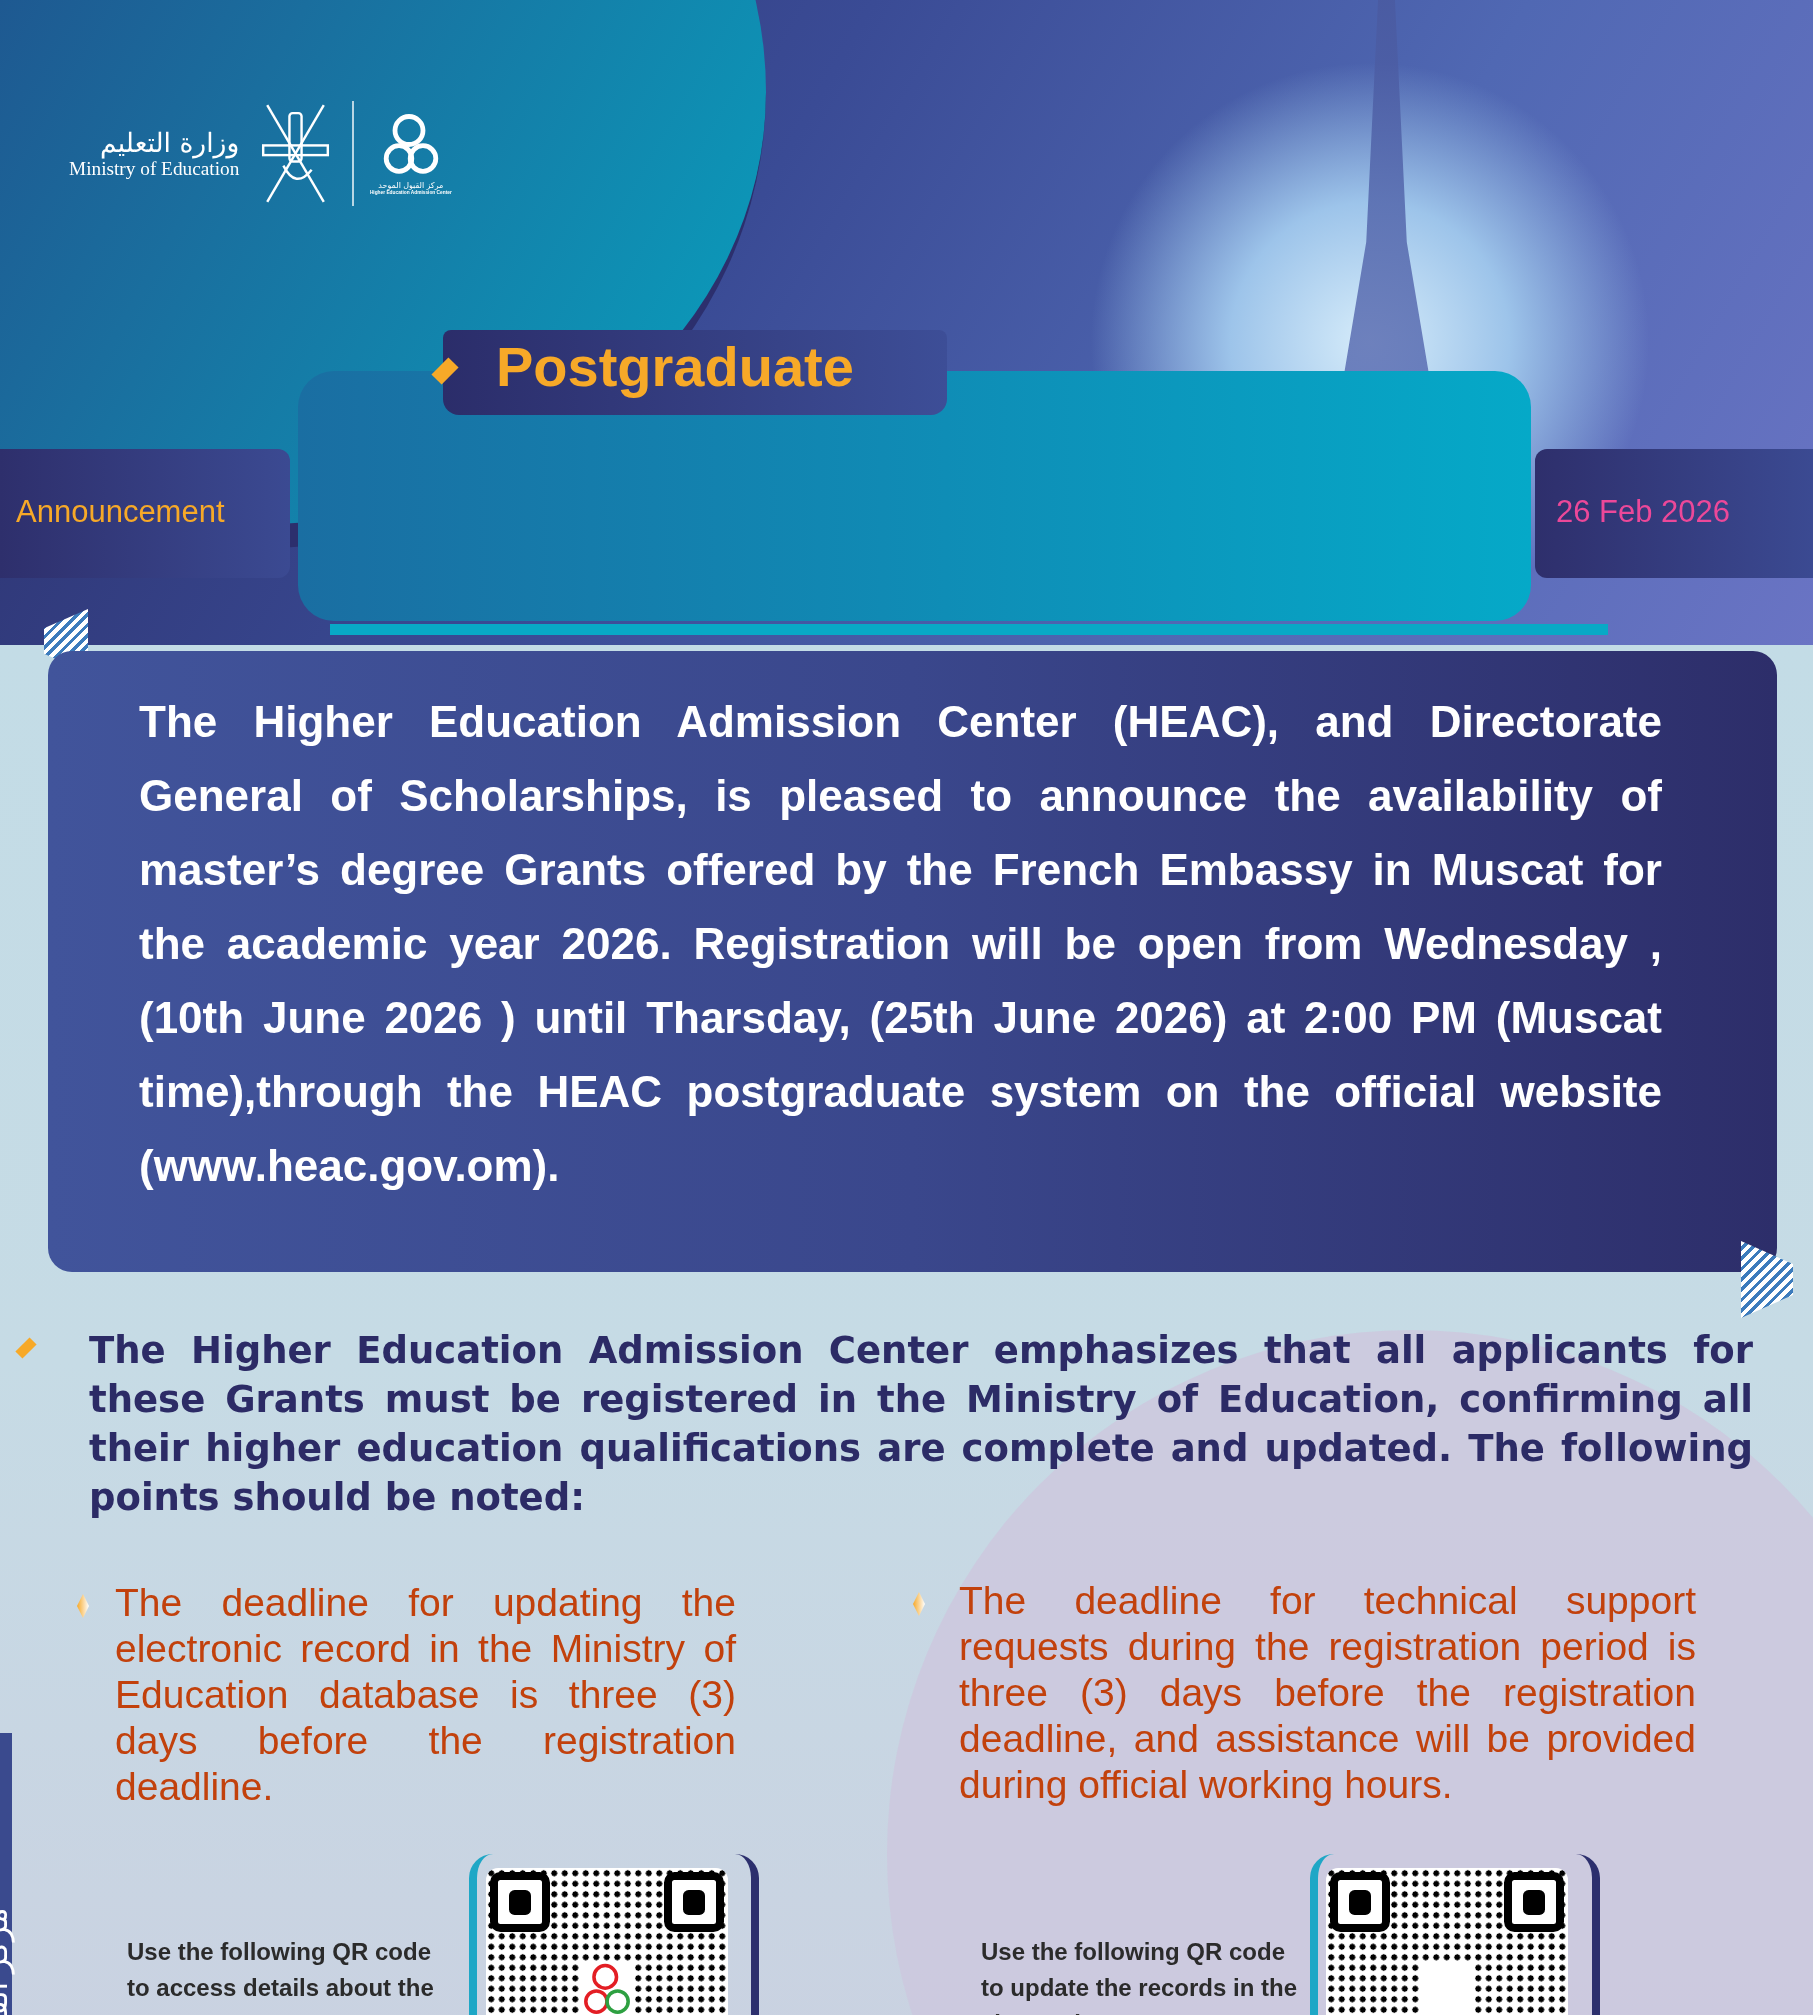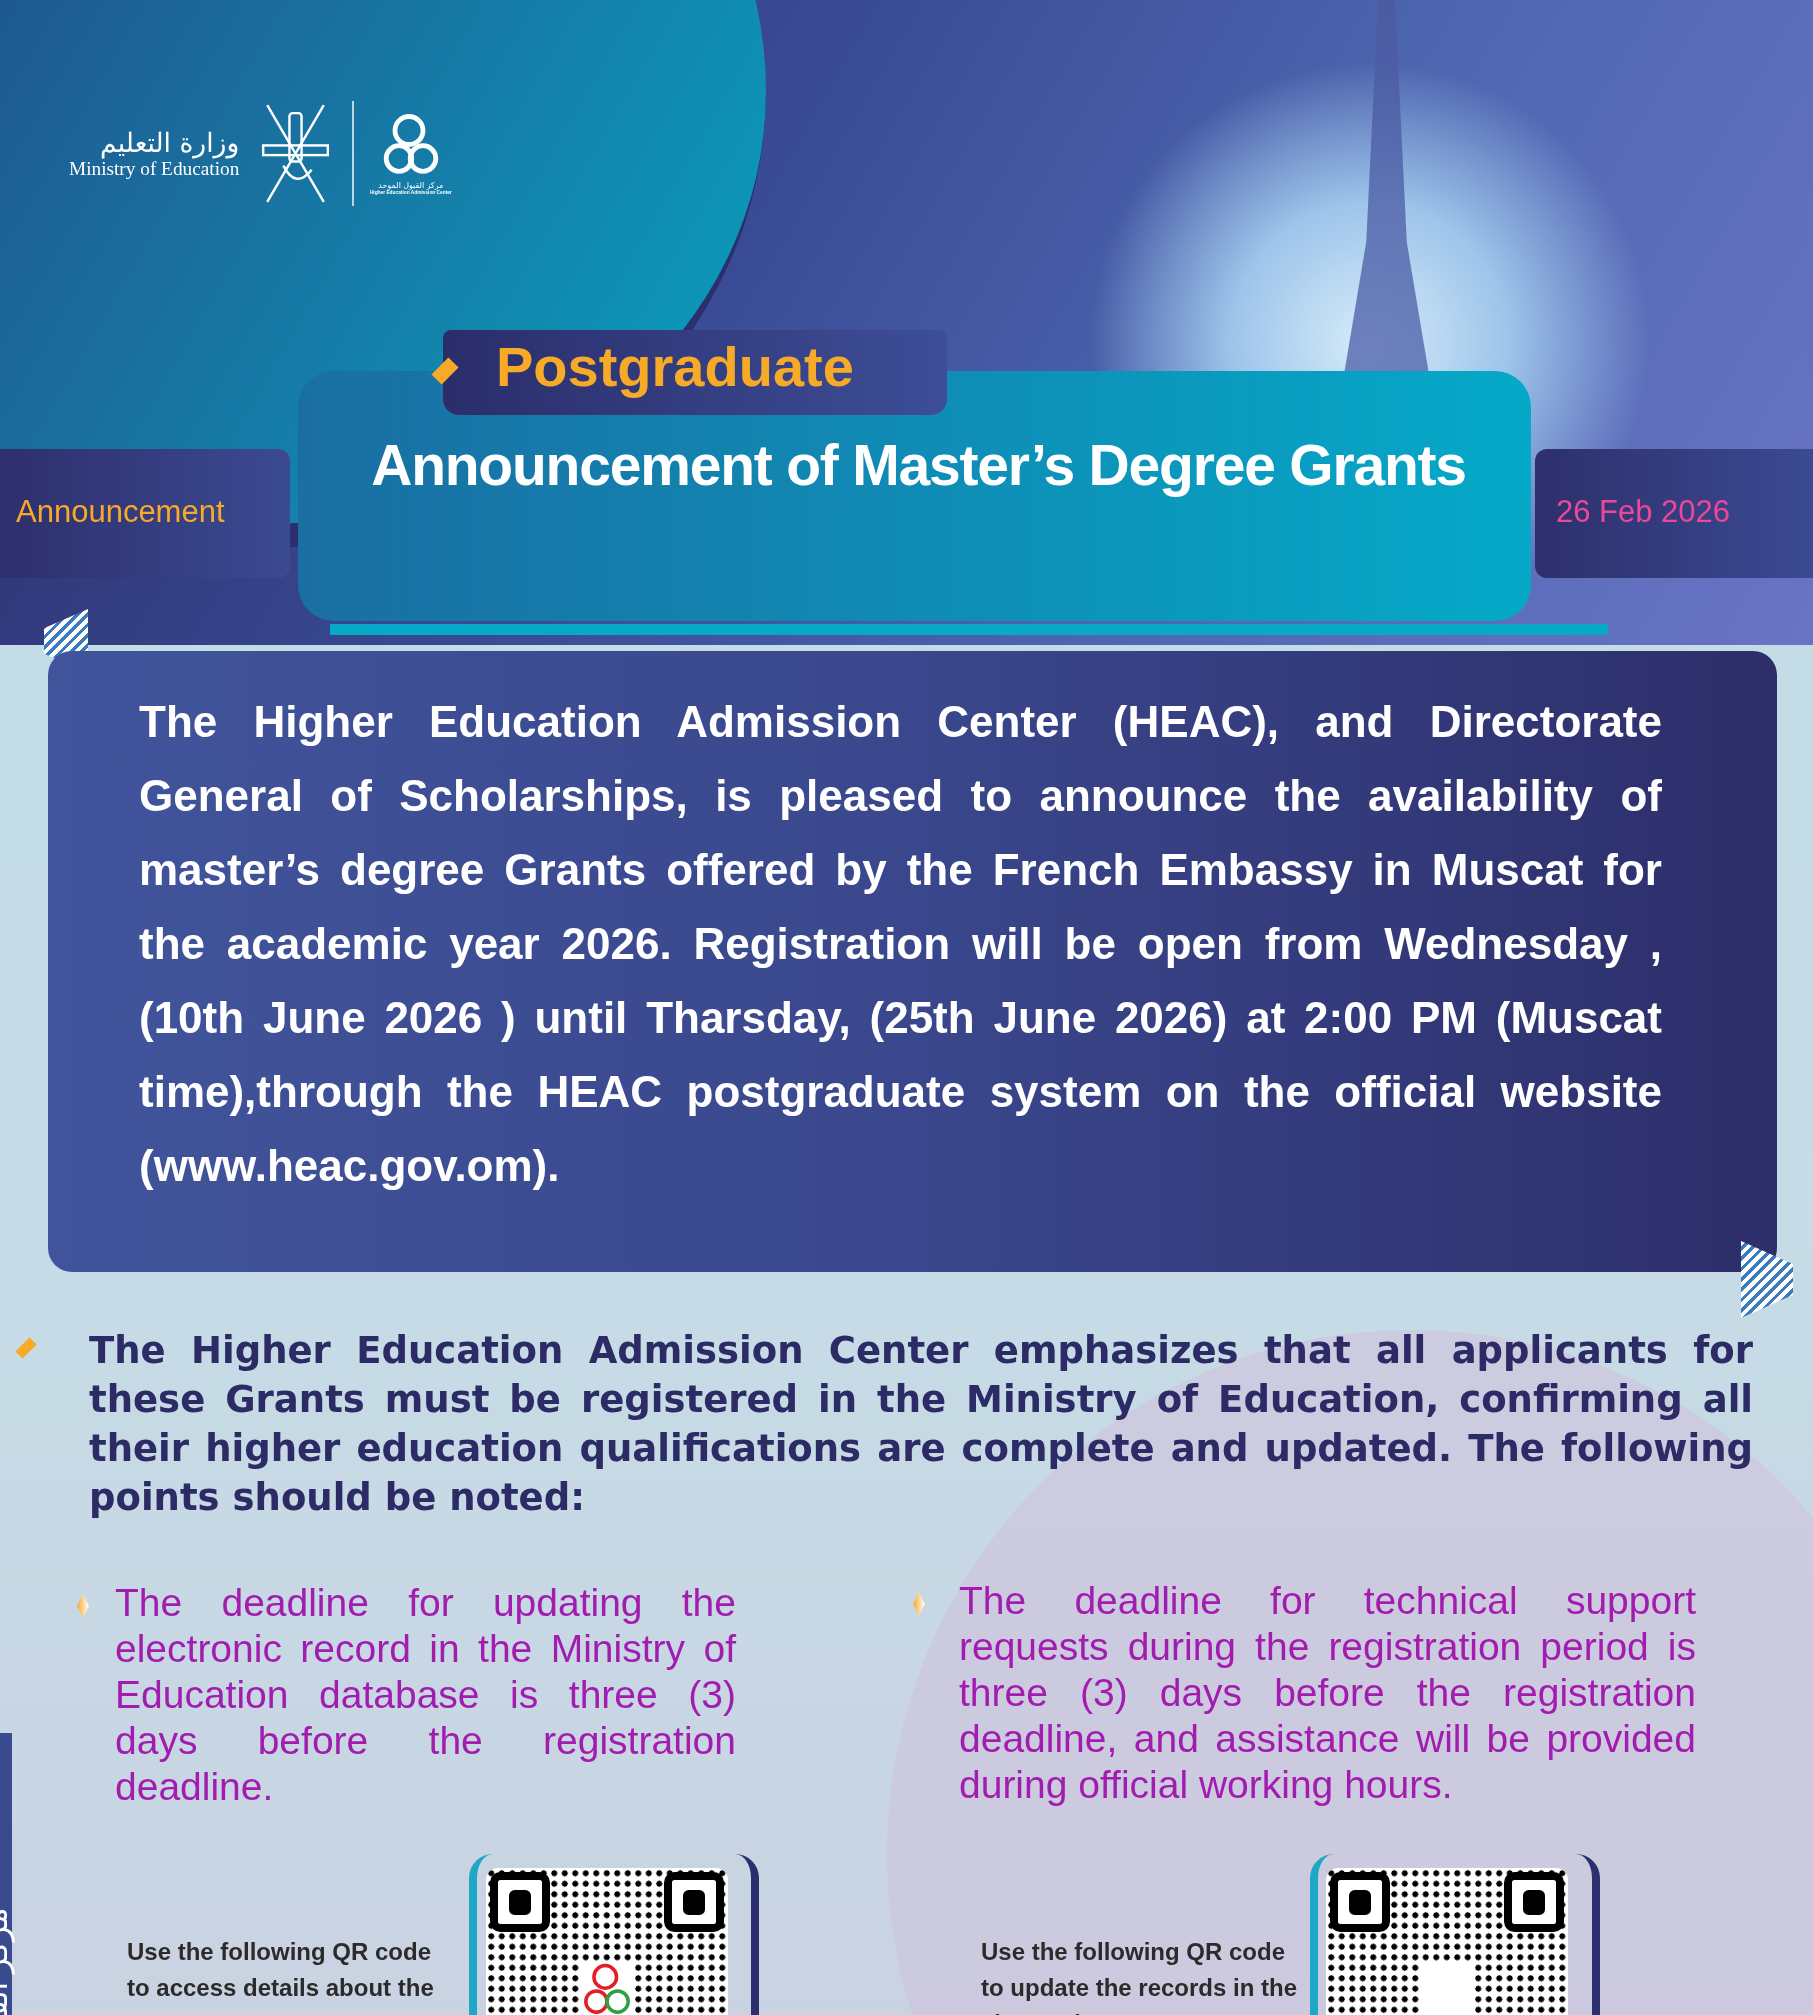--- a/index.html
+++ b/index.html
@@ -33,21 +33,21 @@
   .title-line{left:330px;top:624px;width:1278px;height:11.3px;background:#08a9c6;}
 
   .body-box{left:48px;top:651px;width:1729px;height:621px;background:linear-gradient(90deg,#41549b 0%,#3a478c 50%,#2d2e6a 100%);border-radius:24px;}
   .body-text{left:139px;top:685px;width:1523px;font-size:44px;font-weight:bold;color:#fff;line-height:74px;text-align:justify;}
 
   .emph-diamond{left:16px;top:1338px;width:20px;height:20px;background:#f7a928;transform:rotate(45deg) scaleX(.5);}
   .emph{left:89px;top:1326px;width:1664px;font-family:"DejaVu Sans",sans-serif;font-size:37px;font-weight:bold;color:#2c2b66;line-height:49px;text-align:justify;}
 
   .right-bg{left:887px;top:1330px;width:1048px;height:1048px;border-radius:50%;background:rgba(205,200,222,.85);}
 
-  .bullet{font-size:39px;color:#a21caf;line-height:46px;text-align:justify;}
+  .bullet{font-size:39px;color:#c2410c;line-height:46px;text-align:justify;}
   .b-icon{width:12px;height:24px;background:linear-gradient(90deg,#f7a928,#fff);clip-path:polygon(50% 0,100% 50%,50% 100%,0 50%);}
   .b1{left:115px;top:1580px;width:621px;}
   .b1i{left:77px;top:1594px;}
   .b2{left:959px;top:1578px;width:737px;}
   .b2i{left:913px;top:1592px;}
 
   .qr-label{font-size:24px;font-weight:bold;color:#2b2b2b;line-height:36px;}
   .ql1{left:127px;top:1934px;}
   .ql2{left:981px;top:1934px;}
   .qr-frame{width:274px;height:274px;border-left:8.9px solid #1ea7c6;border-right:8.9px solid #2c2f6d;border-radius:24px;}
@@ -100,21 +100,20 @@
     <span class="heac-ar">مركز القبول الموحد</span>
     <span class="heac-en">Higher Education Admission Center</span>
   </div>
 </div>
 
 <div class="abs title-box"></div>
 <div class="abs pg-tab"></div>
 <div class="abs pg-diamond"></div>
 <div class="abs pg-label">Postgraduate</div>
 <div class="abs title">
-  <div>Announcement of Master’s Degree Grants</div>
 </div>
 <div class="abs side-l"></div>
 <div class="abs side-l-text">Announcement</div>
 <div class="abs side-r"></div>
 <div class="abs side-r-text">26 Feb 2026</div>
 <div class="abs title-line"></div>
 
 <div class="abs stack-l"></div>
 <div class="abs body-box"></div>
 <div class="abs body-text">The Higher Education Admission Center (HEAC), and Directorate General of Scholarships, is pleased to announce the availability of master’s  degree Grants offered by the French Embassy in Muscat for the academic year 2026. Registration will be open from Wednesday , (10th June 2026 ) until Tharsday, (25th June 2026) at 2:00 PM (Muscat time),through the HEAC postgraduate system on the official website (www.heac.gov.om).</div>

